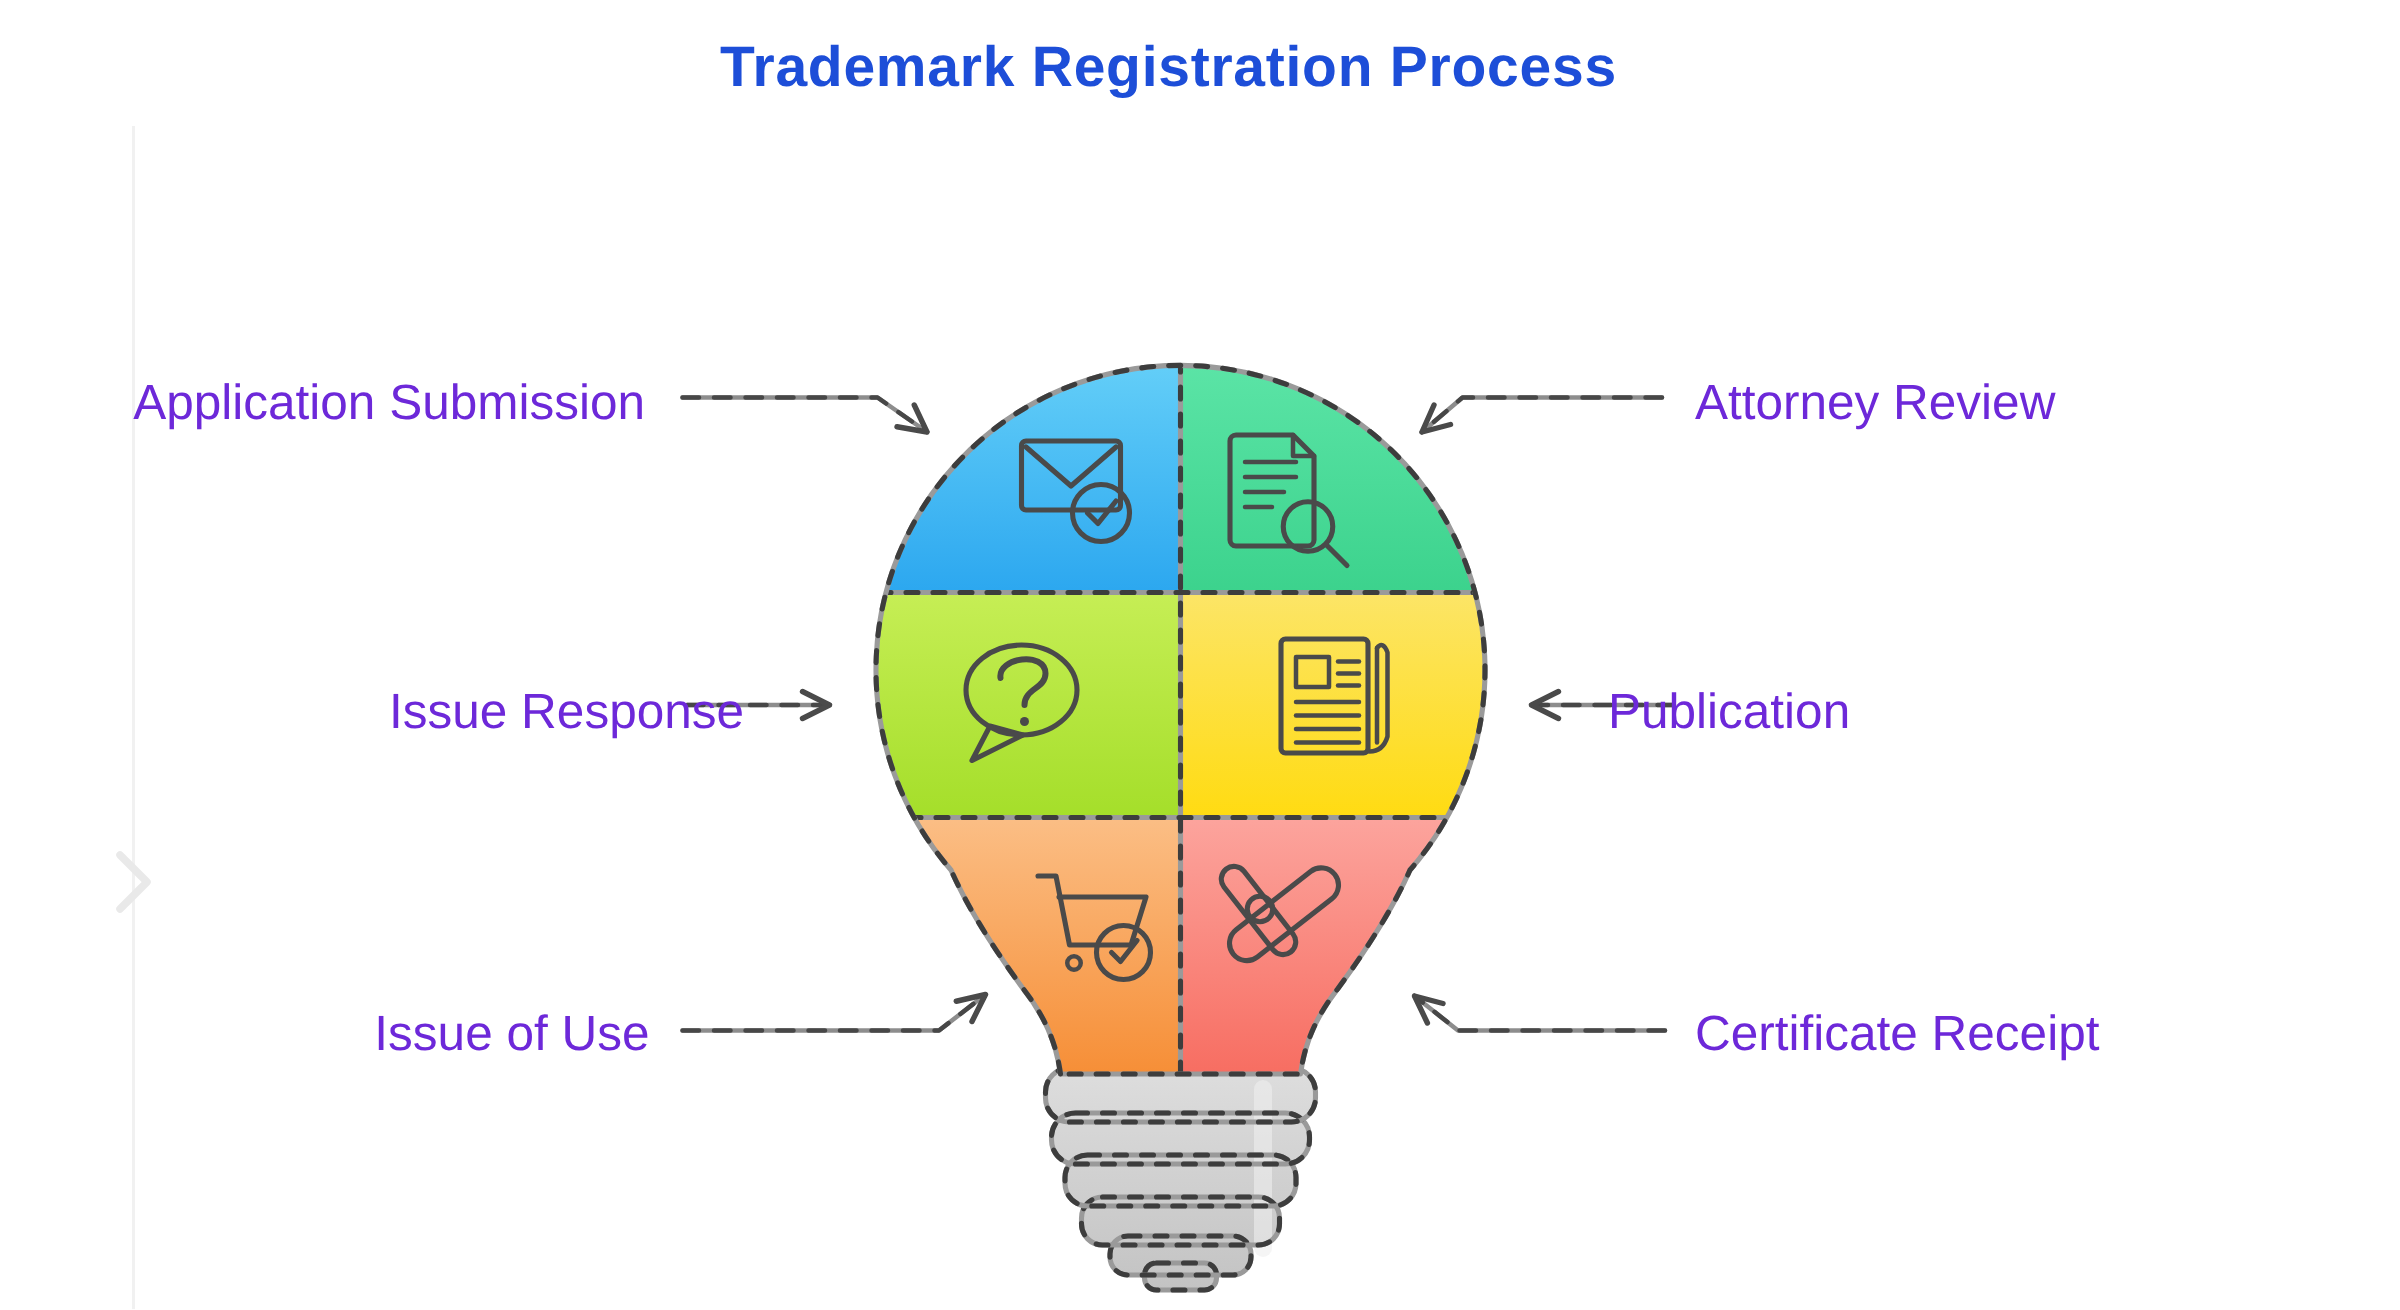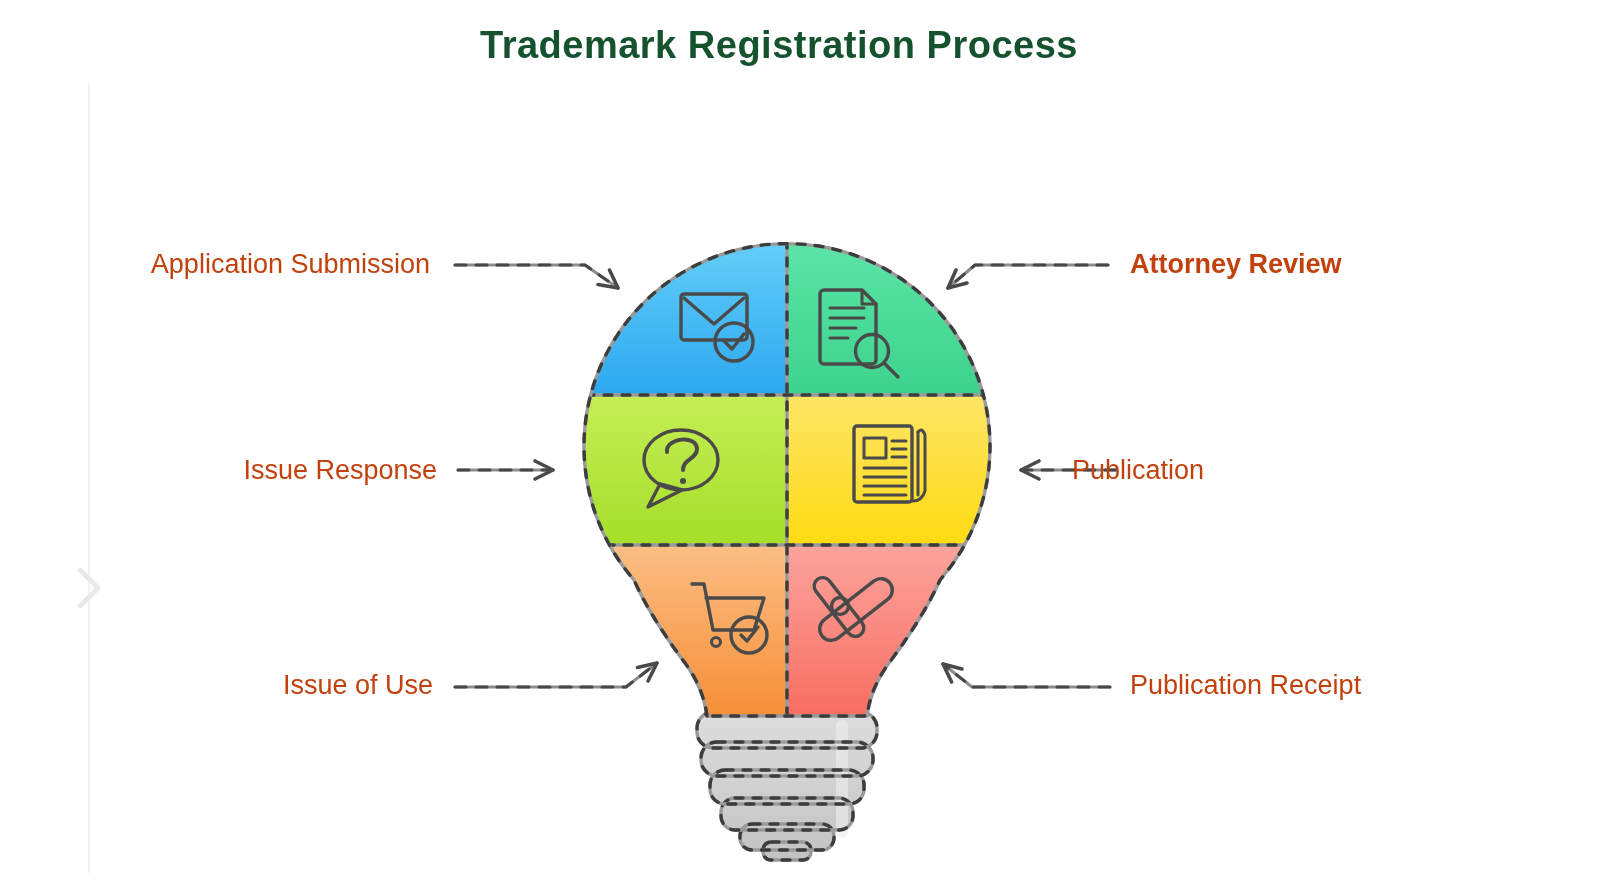--- a/index.html
+++ b/index.html
@@ -3,24 +3,24 @@
 <meta charset="utf-8">
 <style>
   html,body{margin:0;padding:0;background:#ffffff;}
   .stage{
     position:relative;width:1600px;height:873px;background:#ffffff;
     overflow:hidden;font-family:"Liberation Sans", sans-serif;
   }
   .stage svg{position:absolute;left:0;top:0;}
   .title{
     position:absolute;left:0;top:24px;width:1558px;text-align:center;
-    font-size:38px;font-weight:700;color:#14532d;letter-spacing:.5px;
+    font-size:38px;font-weight:700;color:#1d4ed8;letter-spacing:.5px;
   }
   .label{
-    position:absolute;font-size:27px;color:#c2410c;white-space:nowrap;line-height:1.15;
+    position:absolute;font-size:33px;color:#6d28d9;white-space:nowrap;line-height:1.15;
   }
   .lbl-left{text-align:right;}
   
   .ol-base{fill:none;stroke:#9a9a9a;stroke-width:3.4;stroke-linecap:round;stroke-linejoin:round;}
   .ol-dash{fill:none;stroke:#3d3d3d;stroke-width:3.4;stroke-linecap:round;stroke-linejoin:round;stroke-dasharray:8 10;}
   .ar-base{fill:none;stroke:#8d8d8d;stroke-width:3;stroke-linecap:round;stroke-linejoin:round;}
   .ar-dash{fill:none;stroke:#474747;stroke-width:3;stroke-linecap:round;stroke-linejoin:round;stroke-dasharray:11 10;}
   .ar-head{fill:none;stroke:#4a4a4a;stroke-width:3.6;stroke-linecap:round;stroke-linejoin:round;}
   .icon{fill:none;stroke:#4a4a4a;stroke-width:3.4;stroke-linecap:round;stroke-linejoin:round;}
   .icon-thin{fill:none;stroke:#4a4a4a;stroke-width:3;stroke-linecap:round;stroke-linejoin:round;}
@@ -197,19 +197,19 @@
     <g>
       <path d="M 1110,687 H 972 L 943,664" class="ar-base"></path>
         <path d="M 1110,687 H 972 L 943,664" class="ar-dash"></path>
       <path d="M 962,669 L 943,664 L 951.6,682" class="ar-head"></path>
     </g>
   </svg>
 
   <div class="title">Trademark Registration Process</div>
 
   <div class="label lbl-left" style="right:1170px;top:249px;">Application Submission</div>
-  <div class="label" style="left:1130px;top:249px;font-weight:bold;">Attorney Review</div>
-  <div class="label lbl-left" style="right:1163px;top:455px;">Issue Response</div>
+  <div class="label" style="left:1130px;top:249px;">Attorney Review</div>
+  <div class="label lbl-left" style="right:1104px;top:455px;">Issue Response</div>
   <div class="label" style="left:1072px;top:455px;">Publication</div>
   <div class="label lbl-left" style="right:1167px;top:670px;">Issue of Use</div>
-  <div class="label" style="left:1130px;top:670px;">Publication Receipt</div>
+  <div class="label" style="left:1130px;top:670px;">Certificate Receipt</div>
 
 </div>
 
 </body></html>

